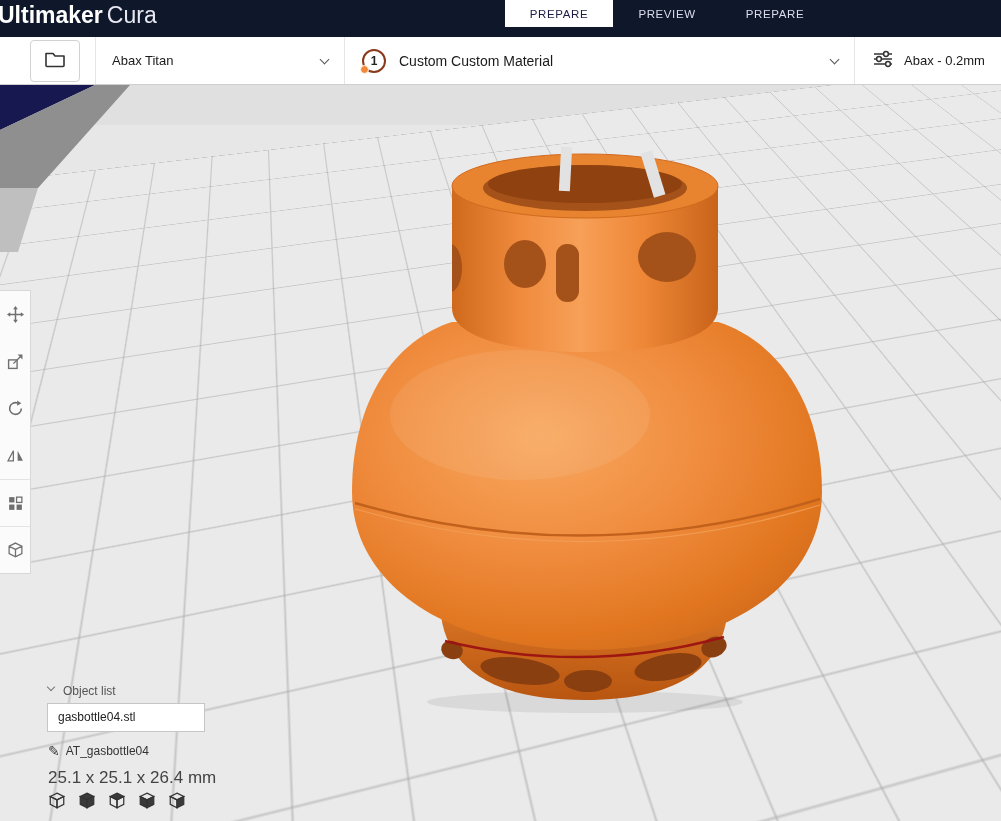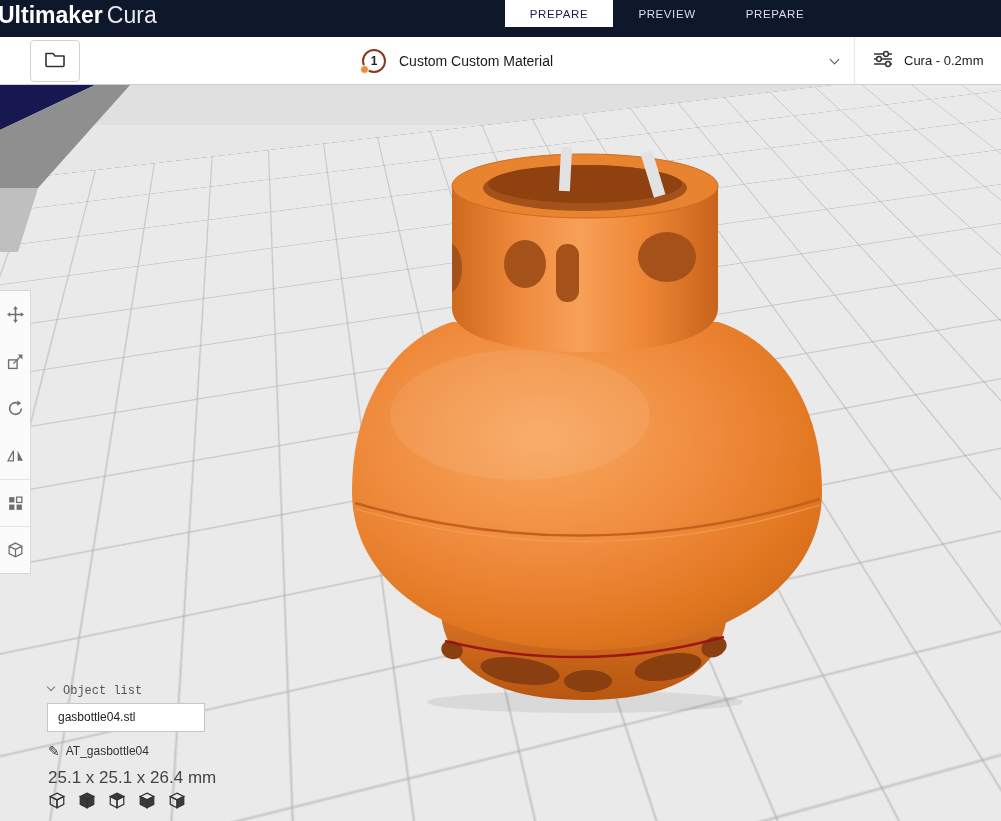--- a/index.html
+++ b/index.html
@@ -85,21 +85,21 @@
   .left-tools {
     position:absolute; left:0; top:290px; width:31px; background:#fbfbfb;
     border:1px solid #d8d8d8; border-left:none; z-index:20;
   }
   .tool-btn { width:100%; height:47px; display:flex; align-items:center; justify-content:center; cursor:pointer; }
   .tool-btn.sep { border-top:1px solid #e4e4e4; }
 
   
   .object-list-header {
     position:absolute; left:48px; top:684px; display:flex; gap:9px;
-    font-size:12px; color:#555; cursor:pointer; z-index:20;font-family:Liberation Mono, monospace;
+    font-size:12px; color:#555; cursor:pointer; z-index:20;
   }
   .chev-sm {
     width:6px; height:6px; border-right:1.5px solid #777; border-bottom:1.5px solid #777;
     transform:rotate(45deg); margin-bottom:2px;
   }
   .object-file-box {
     position:absolute; left:47px; top:703px; width:158px; height:29px;
     background:#fff; border:1px solid #c6c6c6; line-height:27px; padding-left:10px;
     font-size:12px; color:#222; z-index:20; cursor:pointer;
   }
@@ -128,20 +128,24 @@
 
 <div class="toolbar">
   <div class="open-btn">
     <span>
       <svg width="22" height="18" viewBox="0 0 22 18">
           <path d="M2 3.5 h7 l2 2.5 h9 v9.5 a1 1 0 0 1 -1 1 h-16 a1 1 0 0 1 -1 -1 z" fill="none" stroke="#333" stroke-width="1.6" stroke-linejoin="round"></path>
         </svg>
     </span>
   </div>
 
+  <div class="printer-select">
+    <span class="lbl">Abax Titan</span>
+    <span class="chev"></span>
+  </div>
 
   <div class="material-select">
     <span class="extruder-badge">
       <span>1</span>
       <span class="material-dot"></span>
     </span>
     <span class="lbl">Custom Custom Material</span>
     <span class="chev"></span>
   </div>
 
@@ -151,21 +155,21 @@
         <g stroke="#333" stroke-width="1.5" fill="#fff">
           <line x1="2" y1="4" x2="20" y2="4"></line>
             <circle cx="14" cy="4" r="2.4"></circle>
           <line x1="2" y1="9" x2="20" y2="9"></line>
             <circle cx="7" cy="9" r="2.4"></circle>
           <line x1="2" y1="14" x2="20" y2="14"></line>
             <circle cx="16" cy="14" r="2.4"></circle>
         </g>
       </svg>
     </span>
-    <span class="lbl">Cura - 0.2mm</span>
+    <span class="lbl">Abax - 0.2mm</span>
   </div>
 </div>
 
 <div class="viewport">
   <div class="horizon-band"></div>
   <div class="grid-plane"></div>
 
   <svg class="wall-svg" width="1001" height="736" viewBox="0 0 1001 736">
     <polygon points="0,0 95,0 0,45" fill="#181850"></polygon>
     <polygon points="95,0 130,0 38,103 0,103 0,45" fill="#8f8f8f"></polygon>

